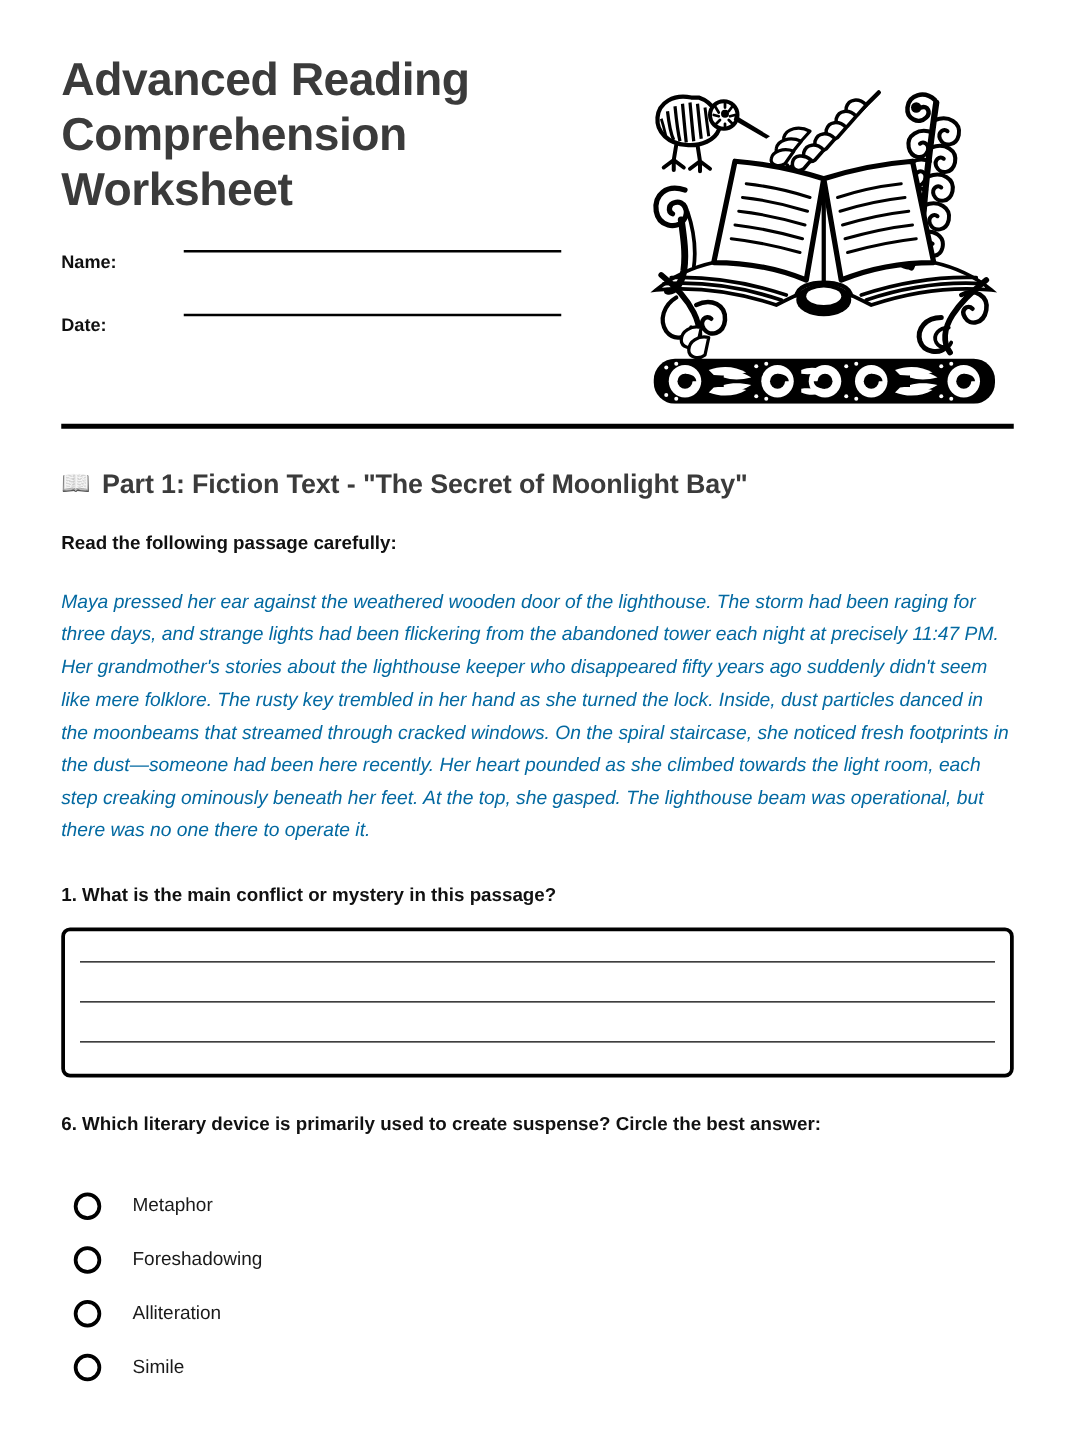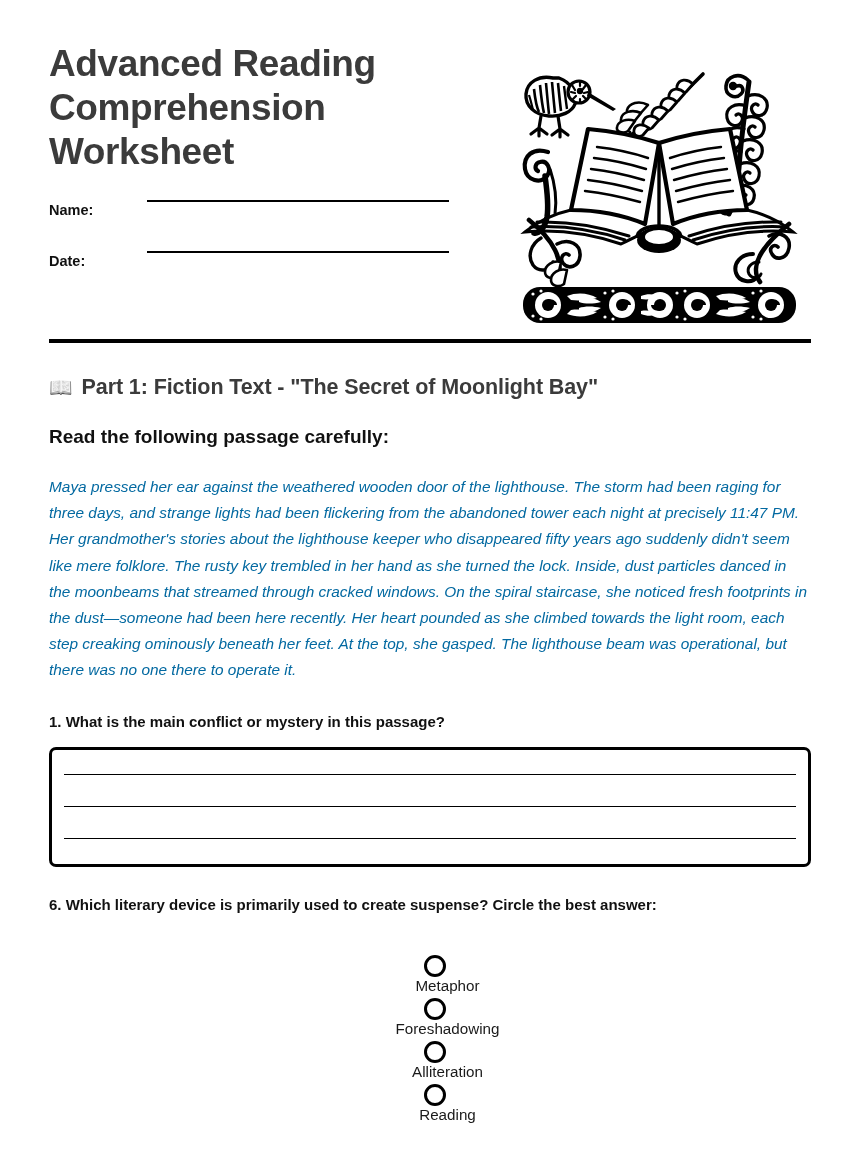--- a/index.html
+++ b/index.html
@@ -97,21 +97,21 @@
     letter-spacing: -0.1px;
   }
   .section-heading .emoji {
     font-size: 19px;
     line-height: 1;
     filter: grayscale(1);
   }
 
   .instruction {
     margin-top: 26px;
-    font-size: 19px;
+    font-size: 15px;
     font-weight: bold;
     color: #111111;
   }
 
   .passage {
     margin-top: 26px;
     font-size: 15.4px;
     line-height: 26.2px;
     font-style: italic;
     color: #0369a1;
@@ -147,21 +147,20 @@
 
   .options {
     margin-top: 42px;
   }
   .option {
     display: flex;
     align-items: center;
     height: 30px;
     margin-bottom: 13px;
     padding-left: 10px;
-    flex-direction: column;
   }
   .option-circle {
     width: 22px;
     height: 22px;
     border: 3px solid #000000;
     border-radius: 50%;
     box-sizing: border-box;
     flex: 0 0 22px;
   }
   .option-label {
@@ -409,17 +408,17 @@
     <div class="option">
       <span class="option-circle"></span>
       <span class="option-label">Foreshadowing</span>
     </div>
     <div class="option">
       <span class="option-circle"></span>
       <span class="option-label">Alliteration</span>
     </div>
     <div class="option">
       <span class="option-circle"></span>
-      <span class="option-label">Reading</span>
+      <span class="option-label">Simile</span>
     </div>
   </div>
 
 </div>
 
 </body></html>

